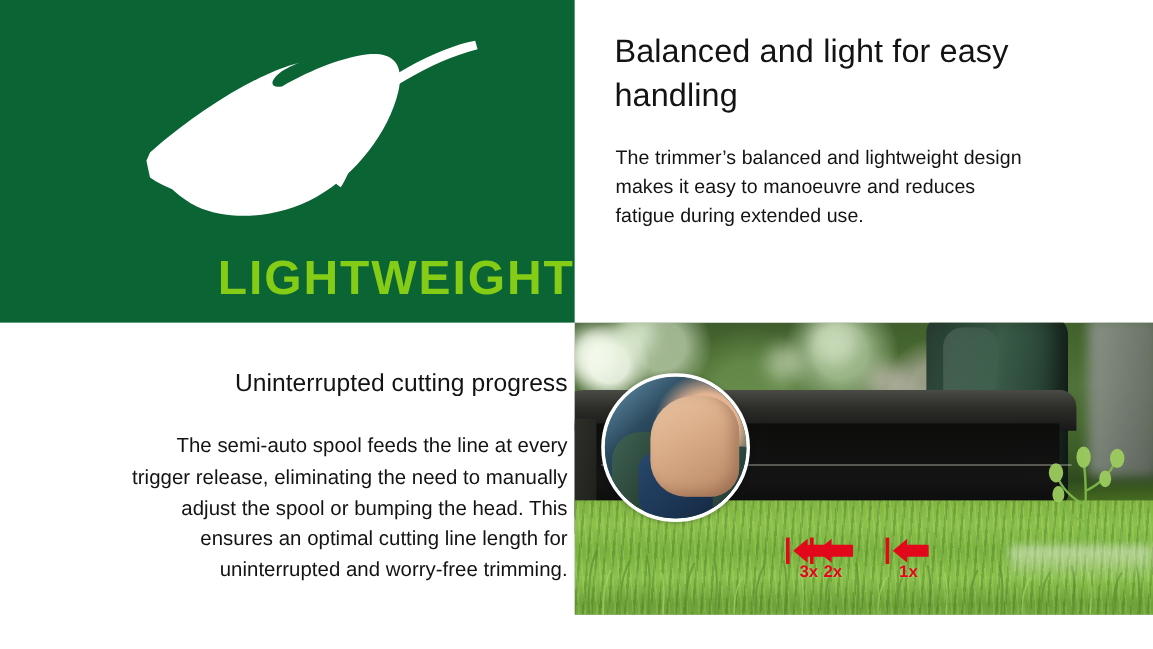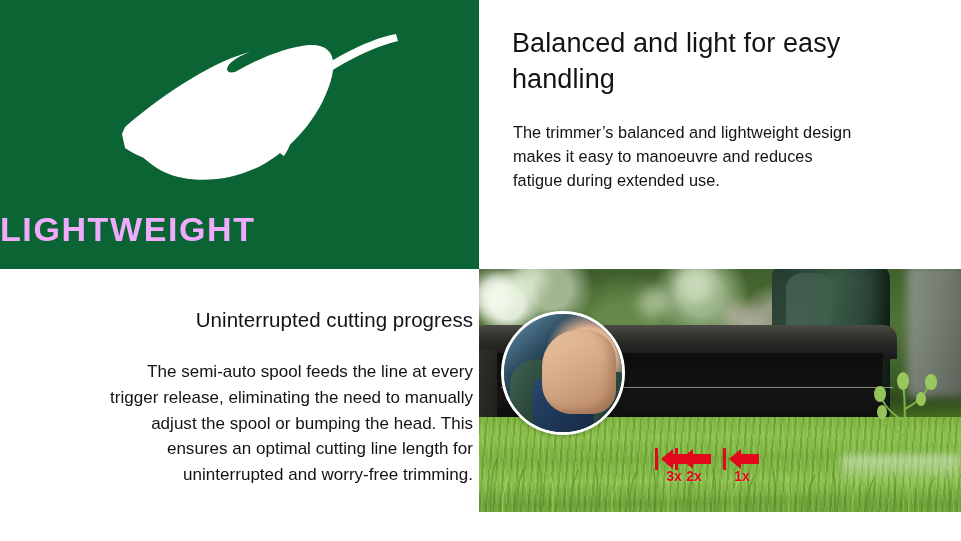--- a/index.html
+++ b/index.html
@@ -36,23 +36,23 @@
     width: 324px;
     height: 190px;
   }
   .feather-wrap svg { display: block; width: 100%; height: 100%; }
 
   .logo-word {
     position: absolute;
     left: 0;
     right: 0;
     top: 212px;
-    text-align: left;
-    color: #f0abfc;
-    font-size: 34px;
+    text-align: right;
+    color: #84cc16;
+    font-size: 40px;
     font-weight: bold;
     letter-spacing: 1.6px;
     line-height: 1;
     font-family: "Liberation Sans", sans-serif;
   }
 
   
   #quad-top-text { background: #ffffff; }
   .tr-heading {
     position: absolute;
@@ -335,21 +335,21 @@
     width: 38px;
     text-align: center;
     color: #e2071b;
     font-size: 14px;
     font-weight: bold;
     line-height: 1;
     text-shadow: 0 0 2px rgba(255,255,255,0.35);
   }
   #arrow-3x { left: 0; }
   #arrow-2x { left: 20px; }
-  #arrow-1x { left: 68px; text-decoration: underline; }
+  #arrow-1x { left: 83px; text-decoration: underline; }
 
   
   .sprig {
     position: absolute;
     right: 14px;
     top: 96px;
     width: 82px;
     height: 88px;
     opacity: 0.95;
   }

